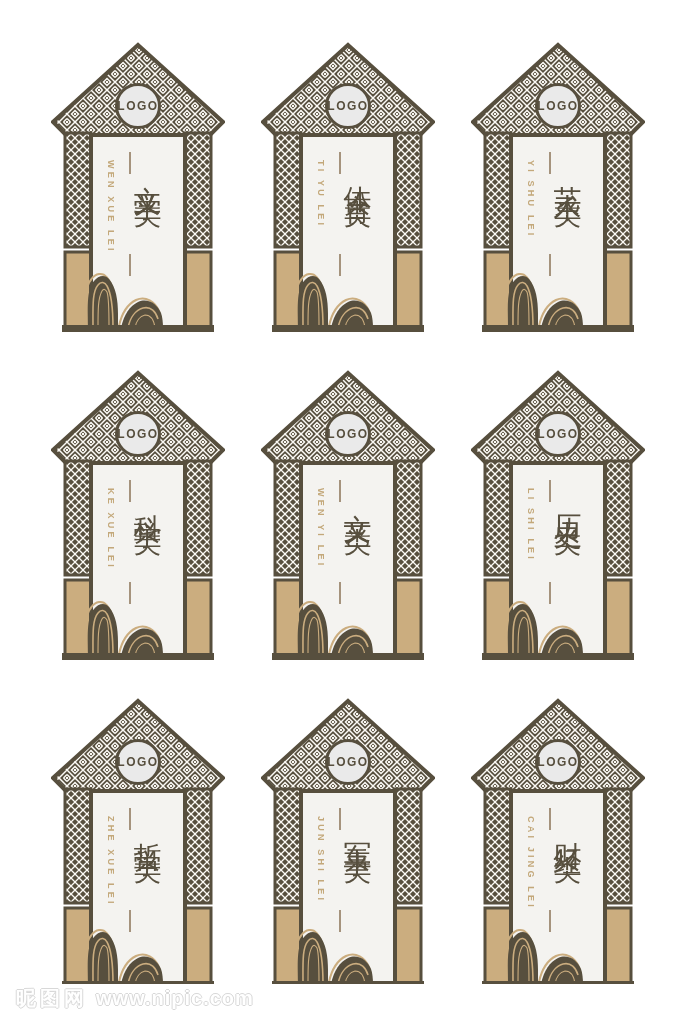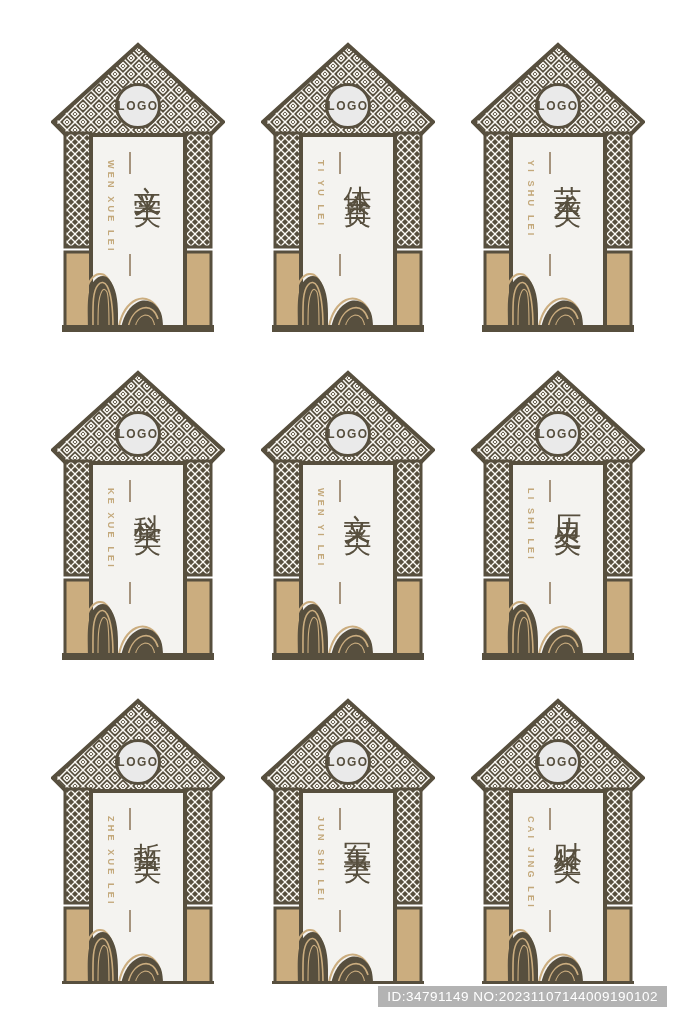--- a/index.html
+++ b/index.html
@@ -278,16 +278,18 @@
       <div class="logo-label">LOGO</div>
       <div class="pinyin">CAI JING LEI</div>
       <span class="tline tl-top"></span>
       <div class="title">财经类</div>
       <span class="tline tl-bot"></span>
     </div>
 
   </div>
 
   <div class="footer">
-    <div class="id-badge">ID:34791149 NO:20231107144009190102</div>
+    <div class="wm">
+      <span class="wm-site">昵图网</span><span class="wm-url">www.nipic.com</span>
+    </div>
   </div>
 
 </div>
 
 </body></html>

